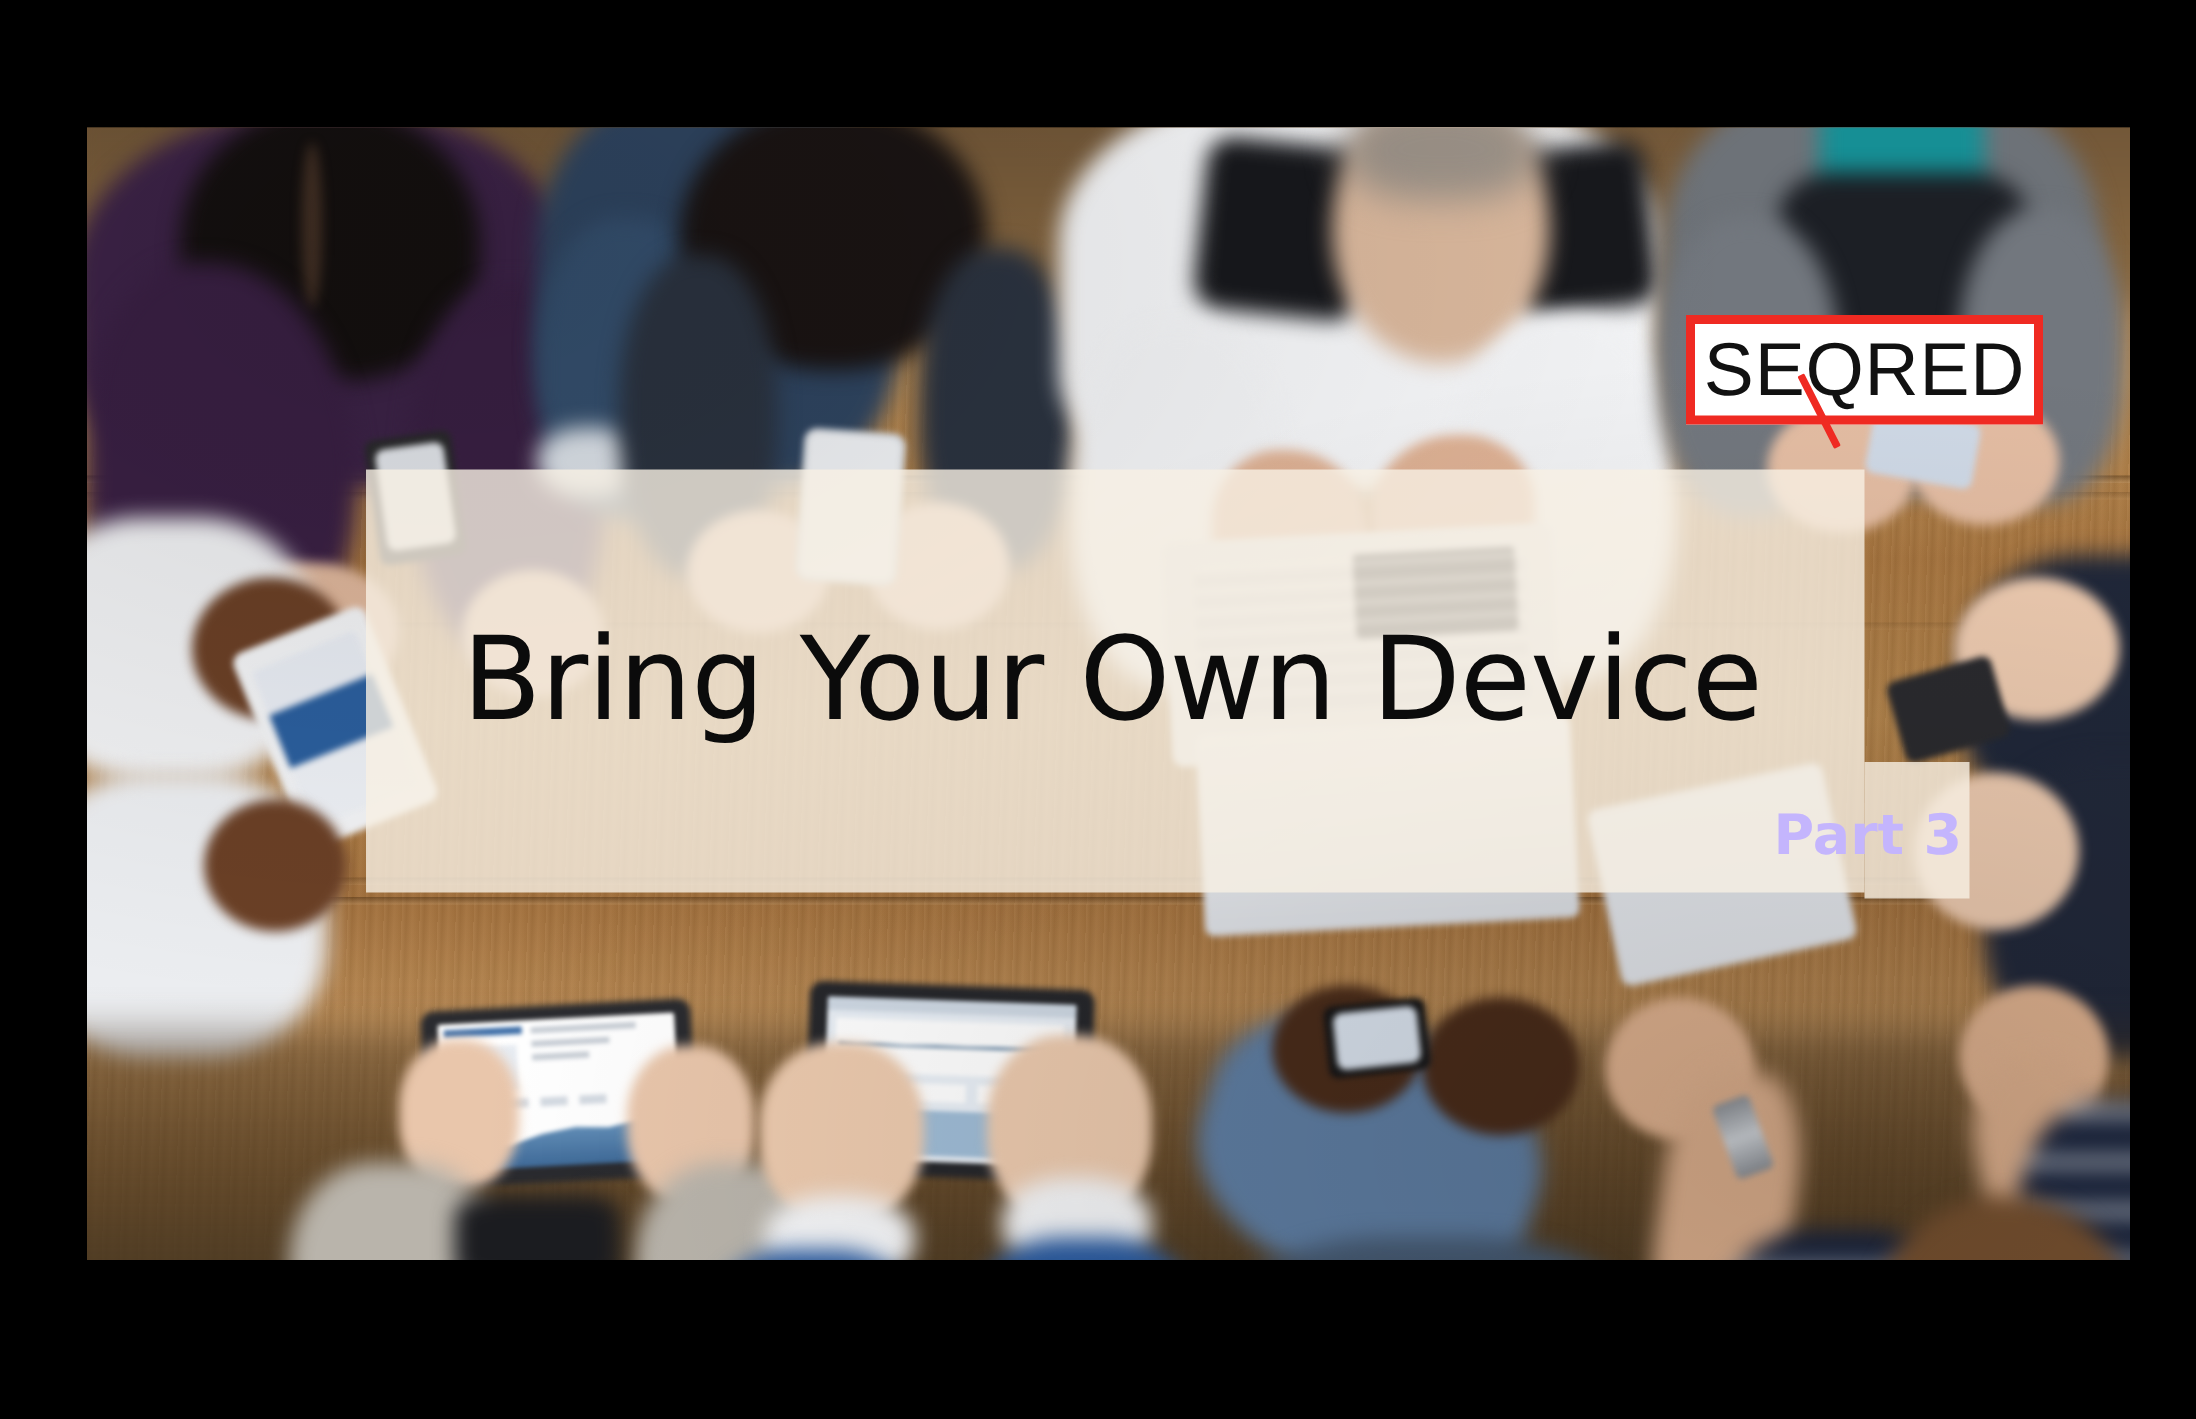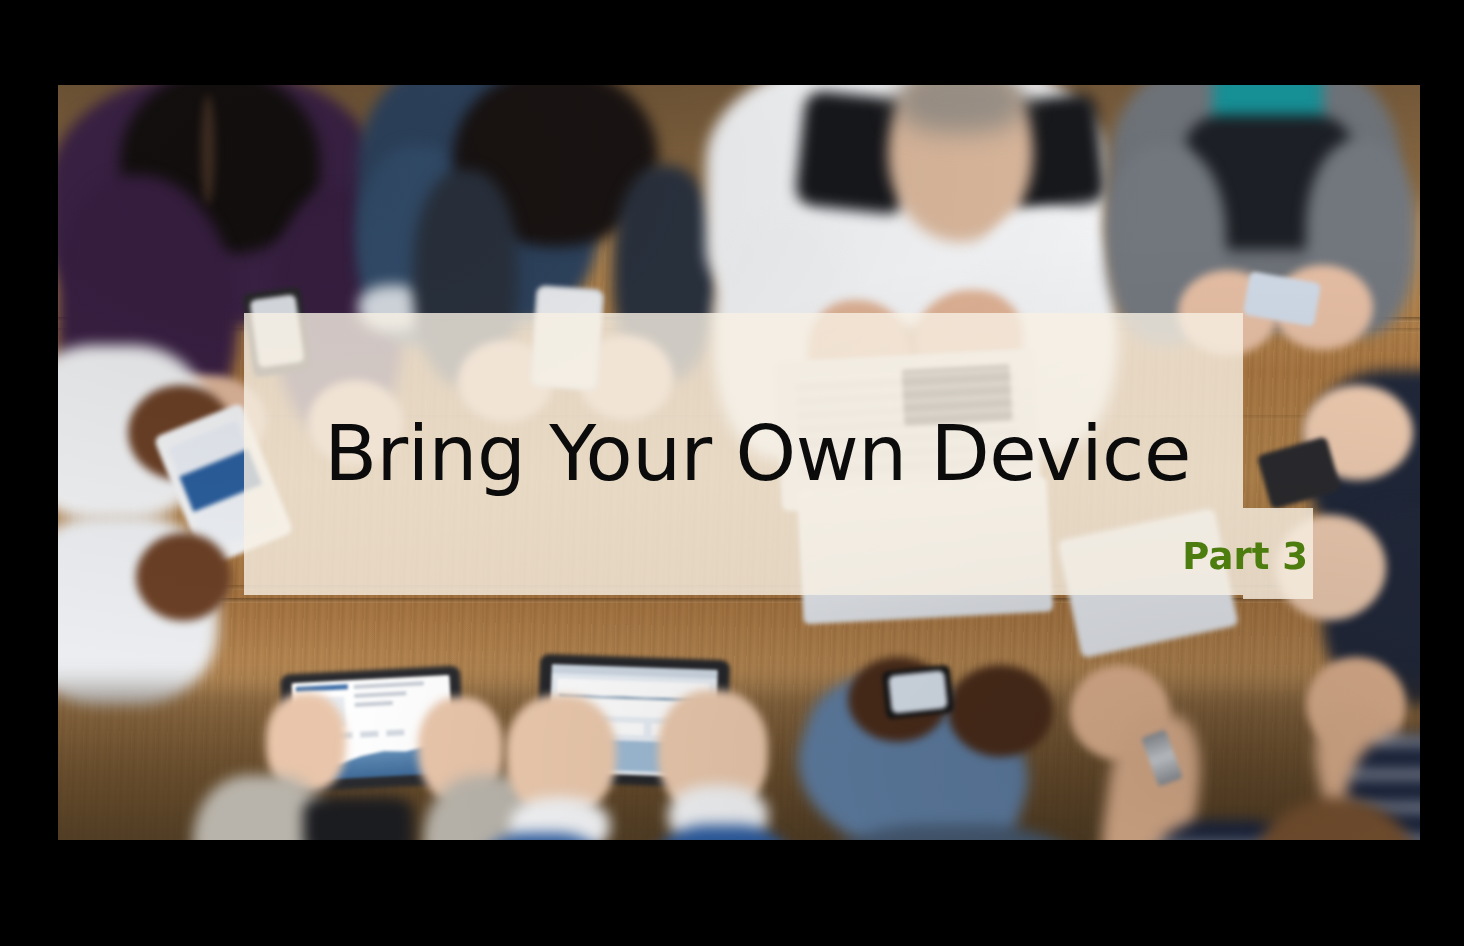--- a/index.html
+++ b/index.html
@@ -110,21 +110,21 @@
     position: absolute;
     left: 1243px;
     top: 508px;
     width: 70px;
     height: 91px;
     background: rgba(248, 240, 228, 0.80);
   }
 
   #title-text {
     position: absolute;
-    left: 260px;
+    left: 244px;
     top: 313px;
     width: 999px;
     height: 282px;
     display: flex;
     flex-direction: column;
     align-items: center;
     justify-content: center;
     gap: 6px;
     color: #0b0b0b;
   }
@@ -142,21 +142,21 @@
   #part-label {
     position: absolute;
     left: 1128px;
     top: 536px;
     width: 180px;
     text-align: right;
     font-family: "DejaVu Sans", sans-serif;
     font-weight: 700;
     font-size: 37px;
     line-height: 42px;
-    color: #4d7c0f;
+    color: #c4b5fd;
     letter-spacing: 0px;
   }
 
   
   #logo {
     position: absolute;
     left: 1124px;
     top: 210px;
     width: 238px;
     height: 73px;
@@ -430,14 +430,19 @@
 
   <div id="part-panel"></div>
   <div id="title-panel"></div>
 
   <div id="title-text">
     <div class="title-line l1">Bring Your Own Device</div>
   </div>
 
   <div id="part-label">Part 3</div>
 
+  <div id="logo">
+    <div id="logo-box"></div>
+    <div id="logo-word">SEQRED</div>
+    <div id="logo-slash"></div>
+  </div>
 
 </div>
 
 </body></html>

